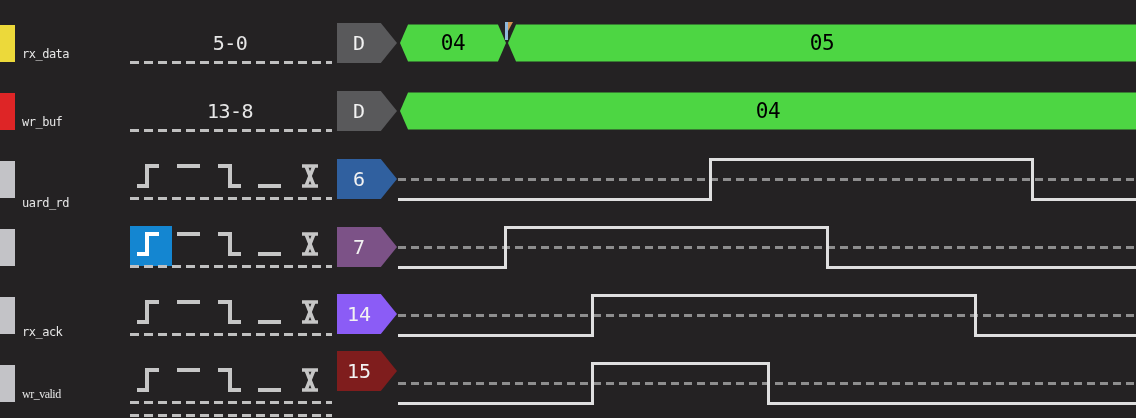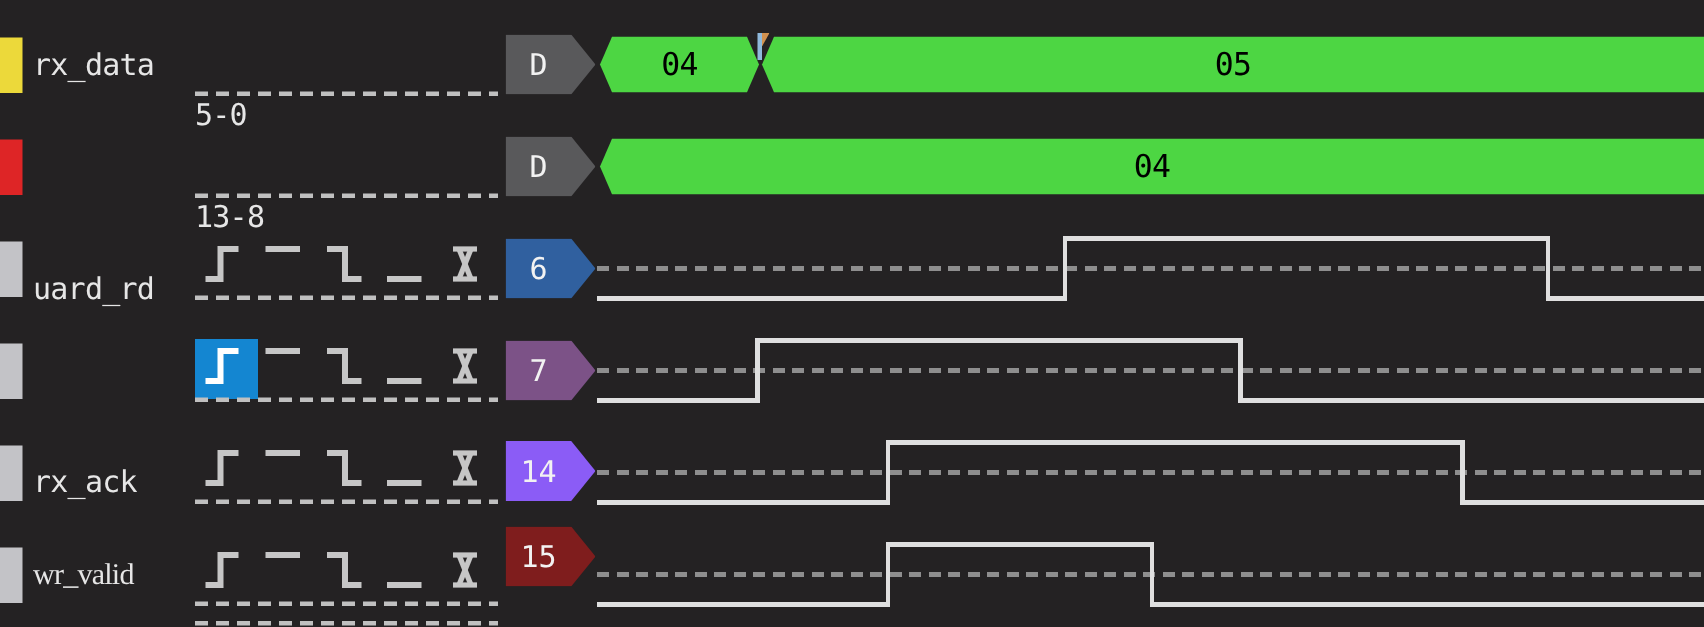--- a/index.html
+++ b/index.html
@@ -5,25 +5,25 @@
   html,body { margin:0; padding:0; background:#242223; }
   .viewer {
     position:relative; width:1136px; height:418px;
     background:#242223; overflow:hidden;
     font-family:"DejaVu Sans Mono", monospace;
   }
   .viewer * { position:absolute; box-sizing:border-box; }
   .swatch { width:15px; height:37px; }
   .chan-label {
     left:22px; height:40px; line-height:40px;
-    font-size:20px; letter-spacing:-0.5px; color:#e6e6e6; white-space:nowrap;
+    font-size:12px; letter-spacing:-0.5px; color:#e6e6e6; white-space:nowrap;margin-top:11px;
   }
   .bit-range {
     left:130px; width:200px; height:40px; line-height:40px;
-    font-size:20px; letter-spacing:-0.5px; color:#e6e6e6; text-align:left;margin-top:33px;
+    font-size:20px; letter-spacing:-0.5px; color:#e6e6e6; text-align:center;
   }
   .hex-tag {
     left:337px; width:60px; height:40px; line-height:40px;
     clip-path:polygon(0% 0%, 73% 0%, 100% 50%, 73% 100%, 0% 100%);
     text-align:center; padding-right:16px;
     font-size:20px; color:#f2f2f2;
   }
   .dash-underline { left:130px; width:202px; height:3px; }
   .icon-box { width:26px; height:28px; }
   .hl-square { left:130px; width:42px; height:40px; }
@@ -50,20 +50,21 @@
       <polyline points="398,335 592,335 592,295 975,295 975,335 1136,335" fill="none" stroke="#dfdfdf" stroke-width="3" shape-rendering="crispEdges"></polyline>
       <line x1="398" y1="383" x2="1136" y2="383" stroke="#8e8e8e" stroke-width="3" stroke-dasharray="8 5" shape-rendering="crispEdges"></line>
       <polyline points="398,403 592,403 592,363 768,363 768,403 1136,403" fill="none" stroke="#dfdfdf" stroke-width="3" shape-rendering="crispEdges"></polyline>
     </svg>
     <div class="swatch" style="left: 0px; top: 24.5px; background: rgb(236, 217, 58);"></div>
     <div class="chan-label" style="top: 23px;">rx_data</div>
     <div class="bit-range" style="top: 23px;">5-0</div>
     <div class="hex-tag" style="top: 23px; background: rgb(89, 89, 91);">D</div>
     <div class="dash-underline" style="left: 130px; top: 61px; background: repeating-linear-gradient(90deg, rgb(192, 192, 192) 0px, rgb(192, 192, 192) 9px, transparent 9px, transparent 14px);"></div>
     <div class="swatch" style="left: 0px; top: 92.5px; background: rgb(222, 37, 38);"></div>
+    <div class="chan-label" style="top: 91px;">wr_buf</div>
     <div class="bit-range" style="top: 91px;">13-8</div>
     <div class="hex-tag" style="top: 91px; background: rgb(89, 89, 91);">D</div>
     <div class="dash-underline" style="left: 130px; top: 129px; background: repeating-linear-gradient(90deg, rgb(192, 192, 192) 0px, rgb(192, 192, 192) 9px, transparent 9px, transparent 14px);"></div>
     <div class="swatch" style="left: 0px; top: 160.5px; background: rgb(195, 195, 199);"></div>
     <div class="chan-label" style="top: 172px;">uard_rd</div>
     <svg width="26" height="28" viewBox="0 0 26 28" class="icon-box" style="position: absolute; left: 136px; top: 162px;">
       <polyline points="1,24 11,24 11,4 23,4" fill="none" stroke="#c6c6c6" stroke-width="4"></polyline>
     </svg>
     <svg width="26" height="28" viewBox="0 0 26 28" class="icon-box" style="position: absolute; left: 176px; top: 162px;">
       <polyline points="1,4 24,4" fill="none" stroke="#c6c6c6" stroke-width="4"></polyline>

